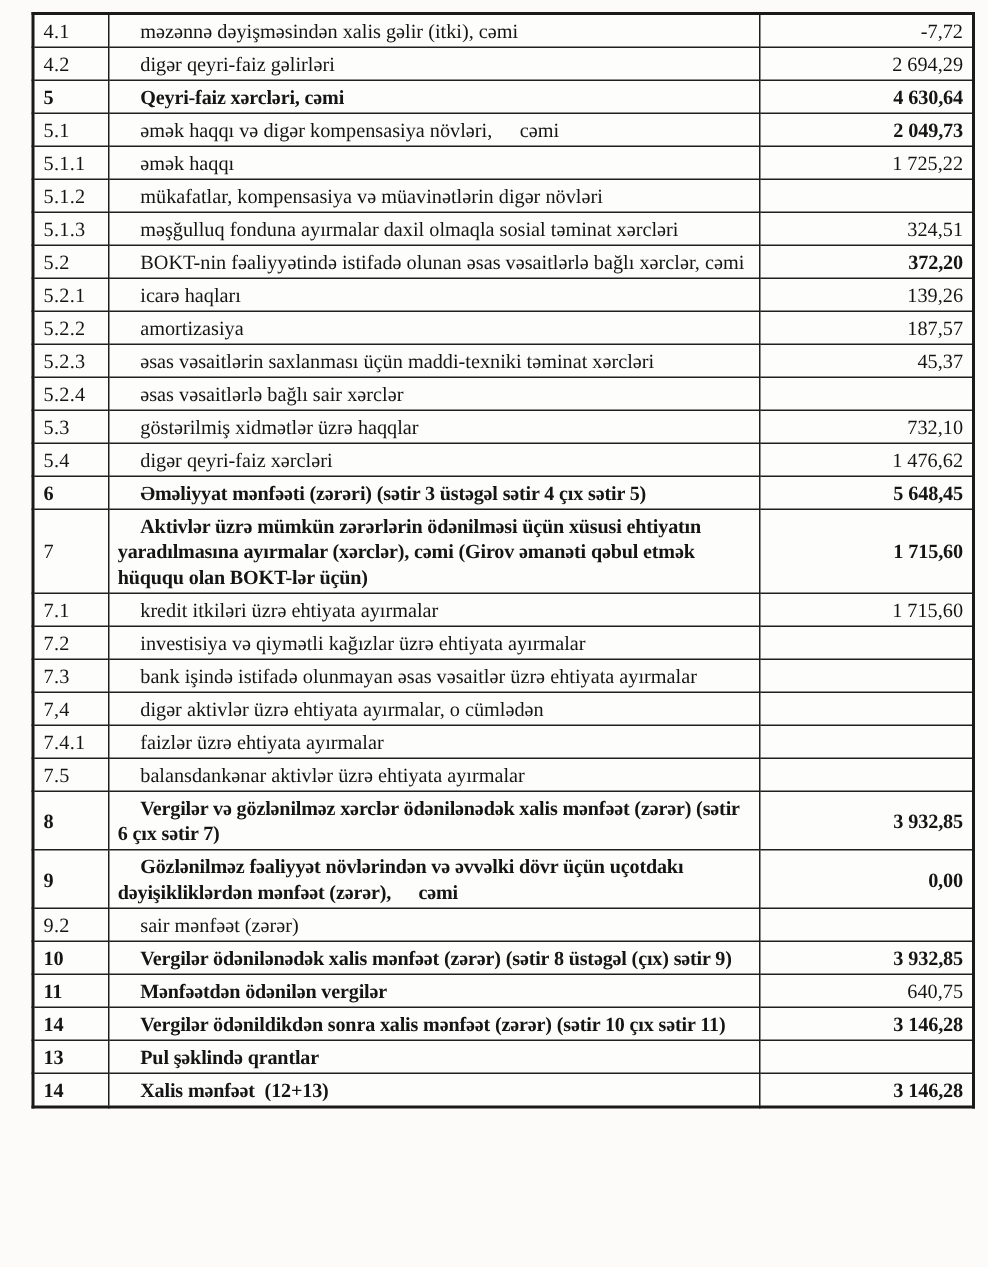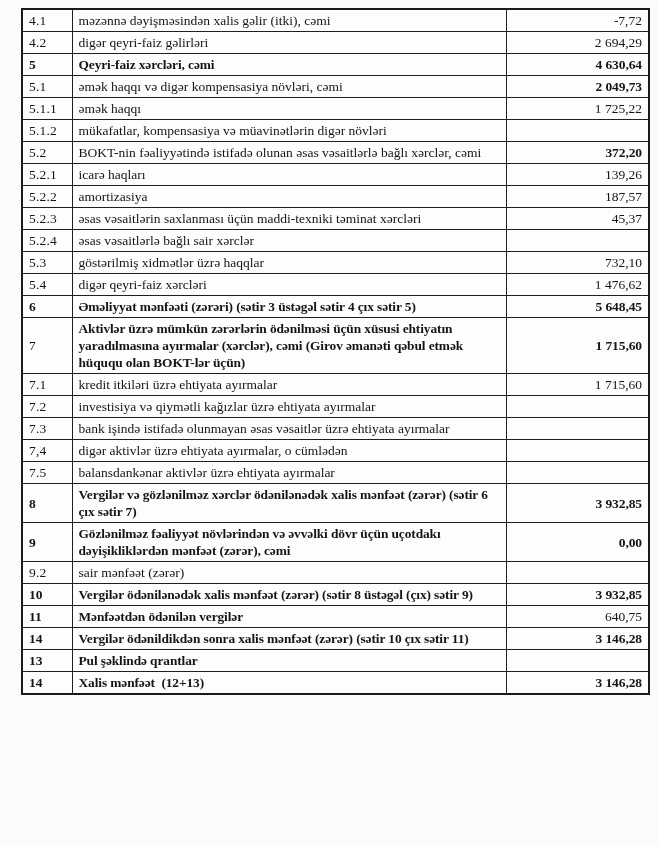--- a/index.html
+++ b/index.html
@@ -39,20 +39,21 @@
   
   table.report { border: 2px solid #1a1a1a; }
   td.c-code {
     padding-left: 10px;
     font-size: 13px;
     letter-spacing: 0.2px;
   }
   td.c-label .lbl,
   td.c-label .lbl-i {
     white-space: pre-wrap;
+    margin-left: 15px;
   }
   td.c-label {
     padding-left: 8px;
     padding-right: 5px;
   }
   td.c-value {
     text-align: right;
     padding-left: 4px;
     padding-right: 10px;
   }
@@ -98,20 +99,25 @@
     <td class="c-code">5.1.1</td>
     <td class="c-label"><span class="lbl">əmək haqqı</span></td>
     <td class="c-value">1 725,22</td>
   </tr>
         <tr>
     <td class="c-code">5.1.2</td>
     <td class="c-label"><span class="lbl">mükafatlar, kompensasiya və müavinətlərin digər növləri</span></td>
     <td class="c-value"></td>
   </tr>
         <tr>
+    <td class="c-code">5.1.3</td>
+    <td class="c-label"><span class="lbl">məşğulluq fonduna ayırmalar daxil olmaqla sosial təminat xərcləri</span></td>
+    <td class="c-value">324,51</td>
+  </tr>
+        <tr>
     <td class="c-code">5.2</td>
     <td class="c-label"><span class="lbl">BOKT-nin fəaliyyətində istifadə olunan əsas vəsaitlərlə bağlı xərclər, cəmi</span></td>
     <td class="c-value b">372,20</td>
   </tr>
         <tr>
     <td class="c-code">5.2.1</td>
     <td class="c-label"><span class="lbl">icarə haqları</span></td>
     <td class="c-value">139,26</td>
   </tr>
         <tr>
@@ -160,20 +166,25 @@
     <td class="c-value"></td>
   </tr>
         <tr>
     <td class="c-code">7.3</td>
     <td class="c-label"><span class="lbl">bank işində istifadə olunmayan əsas vəsaitlər üzrə ehtiyata ayırmalar</span></td>
     <td class="c-value"></td>
   </tr>
         <tr>
     <td class="c-code">7,4</td>
     <td class="c-label"><span class="lbl">digər aktivlər üzrə ehtiyata ayırmalar, o cümlədən</span></td>
+    <td class="c-value"></td>
+  </tr>
+        <tr>
+    <td class="c-code">7.4.1</td>
+    <td class="c-label"><span class="lbl">faizlər üzrə ehtiyata ayırmalar</span></td>
     <td class="c-value"></td>
   </tr>
         <tr>
     <td class="c-code">7.5</td>
     <td class="c-label"><span class="lbl">balansdankənar aktivlər üzrə ehtiyata ayırmalar</span></td>
     <td class="c-value"></td>
   </tr>
         <tr>
     <td class="c-code b">8</td>
     <td class="c-label b"><span class="lbl">Vergilər və gözlənilməz xərclər ödənilənədək xalis mənfəət (zərər) (sətir 6 çıx sətir 7)</span></td>

